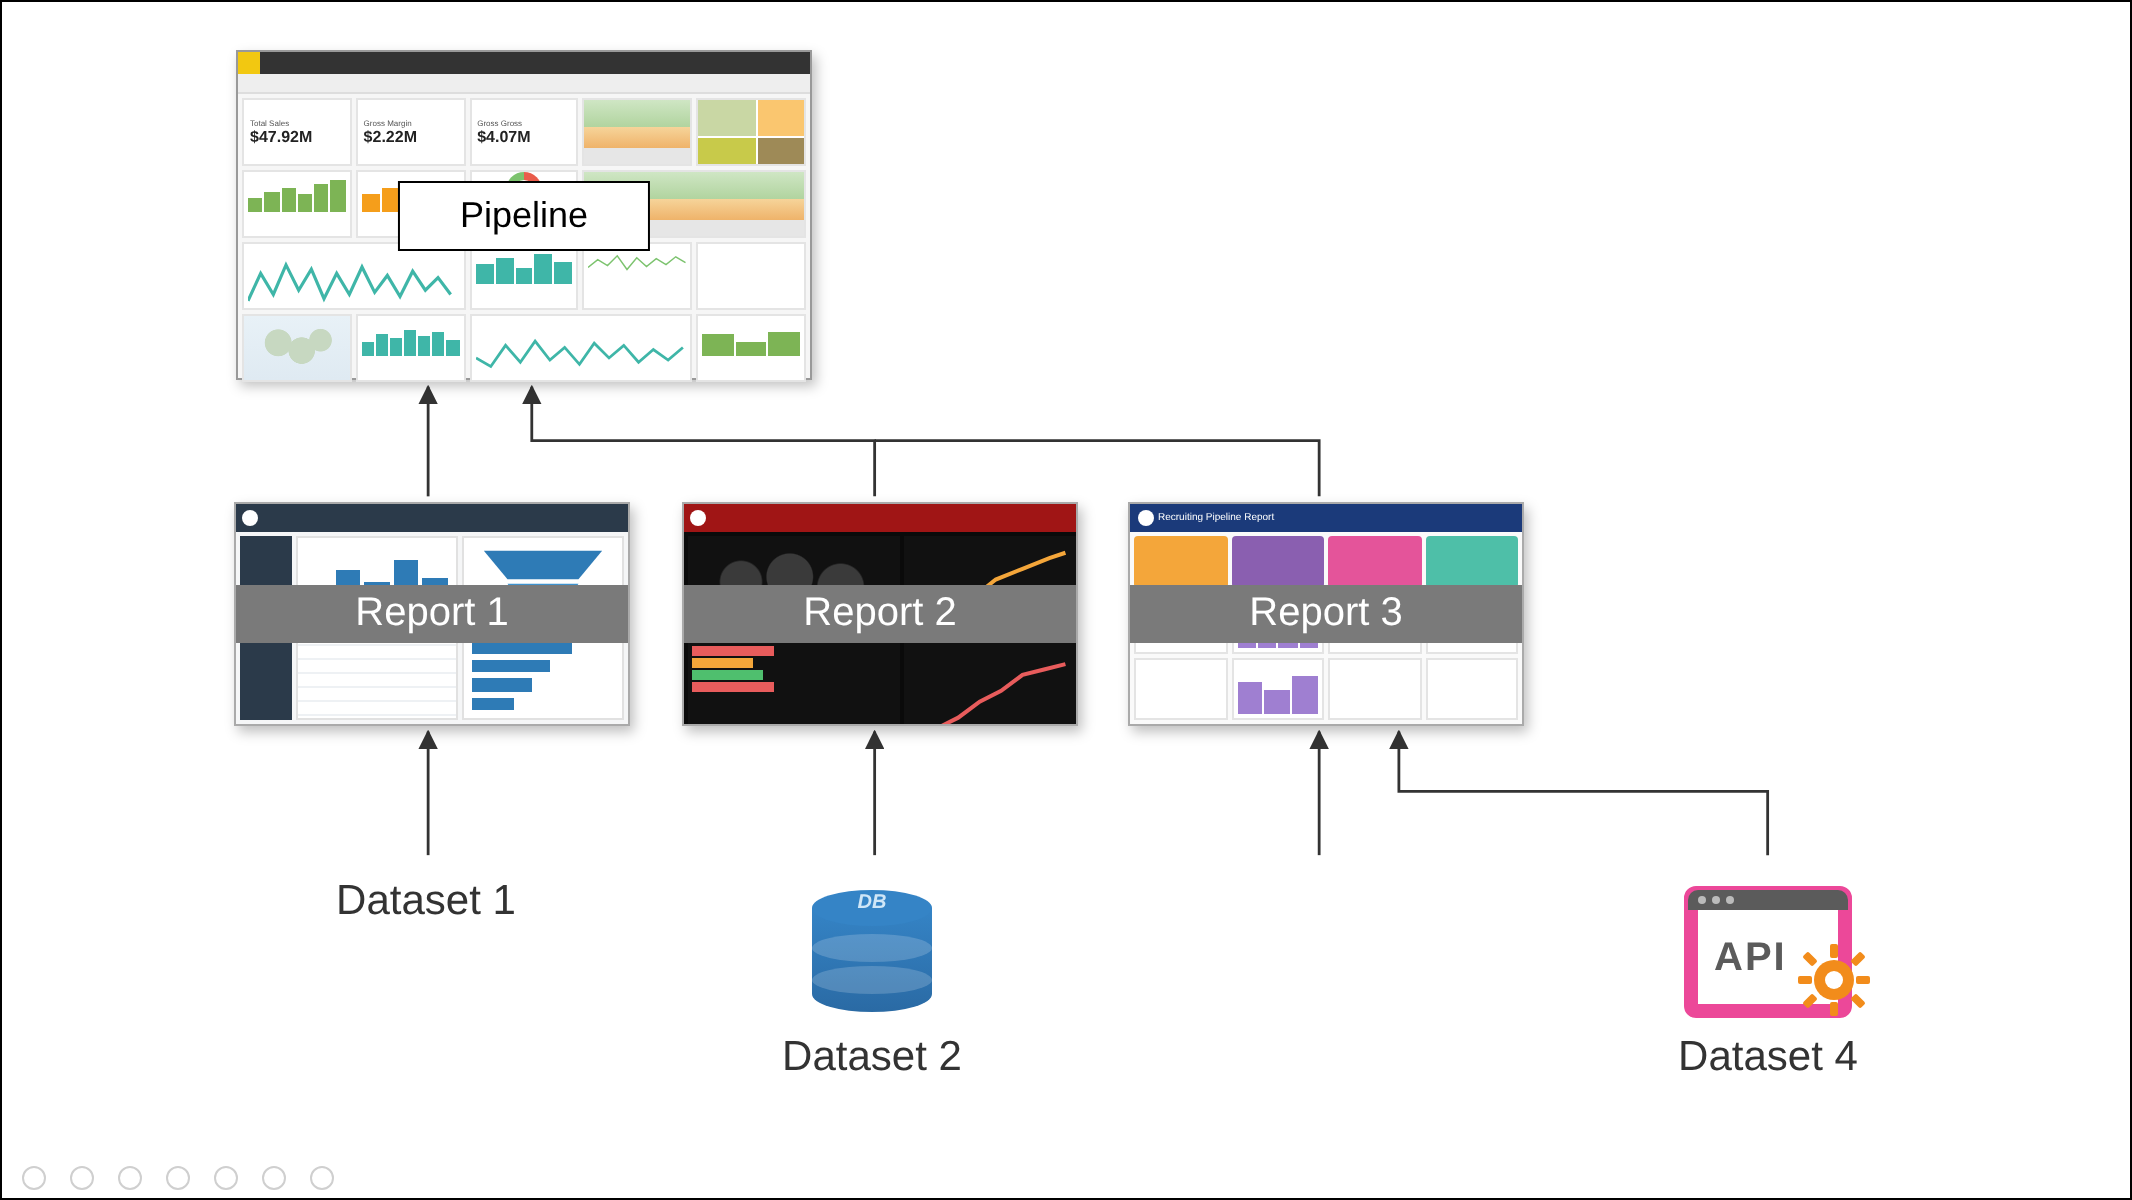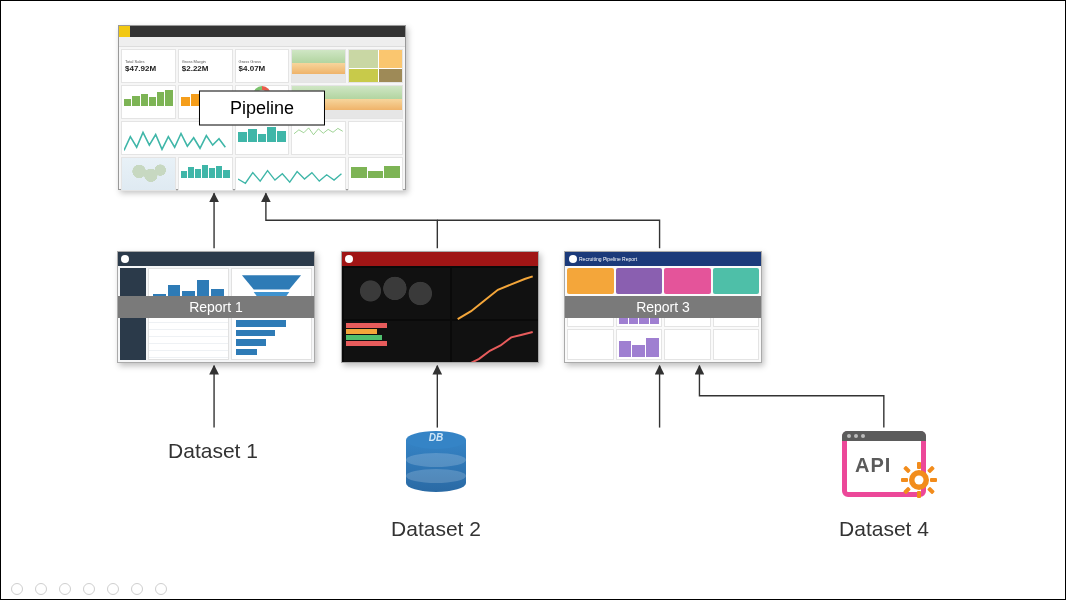--- a/index.html
+++ b/index.html
@@ -124,27 +124,27 @@
   .r3 .mini.bars{display:flex;align-items:flex-end;gap:1px;padding:2px;}
   .r3 .mini.bars i{flex:1;background:#9f7fd1;}
 
   .report-label {
     position: absolute;
     left: 0; right: 0; top: 50%;
     transform: translateY(-50%);
     background: #7a7a7a;
     color: #fff;
     text-align: center;
-    font-size: 14px;
+    font-size: 20px;
     padding: 3px 0;
   }
 
   
   .dataset { position:absolute; width:120px; text-align:center; }
-  .dataset .icon-wrap { height:78px; display:flex; align-items:flex-start; justify-content:center; position:relative;}
+  .dataset .icon-wrap { height:78px; display:flex; align-items:flex-end; justify-content:center; position:relative;}
   .dataset .lbl { font-size: 21px; color:#333; margin-top:8px; }
   .ds1 { left: 152px; top: 430px; }
   .ds2 { left: 375px; top: 430px; }
   .ds3 { left: 598px; top: 430px; }
   .ds4 { left: 823px; top: 430px; }
 
   
   .file-sheet{width:54px;height:68px;background:#fff;border:2px solid #ccc;border-radius:3px;position:relative;}
   .file-fold{position:absolute;top:-2px;right:-2px;width:16px;height:16px;background:linear-gradient(135deg,transparent 49%,#ccc 50%);}
   .file-chart{position:absolute;left:7px;top:10px;display:flex;align-items:flex-end;gap:2px;height:22px;}
@@ -163,21 +163,21 @@
   .db-label{position:absolute;top:1px;left:0;right:0;text-align:center;color:#cfe6f7;font-style:italic;font-size:10px;font-weight:bold;}
   
   .cloud-wrap{position:relative;width:96px;height:66px;}
   .cloud-bg,.cloud-fg{position:absolute;}
   .cloud-bg{left:0;top:22px;opacity:.5;}
   .cloud-bg2{left:62px;top:24px;opacity:.55;}
   .cloud-fg{left:14px;top:4px;}
   .cloud-shape{fill:#2d86c7;}
   .cloud-arrow{fill:#e7b24a;}
   
-  .api-win{width:84px;height:66px;border:5px solid #ec4899;border-radius:6px;background:#fff;position:relative;}
+  .api-win{width:84px;height:66px;border:7px solid #ec4899;border-radius:6px;background:#fff;position:relative;}
   .api-bar{height:10px;margin:-5px -5px 0 -5px;background:#5b5b5b;border-radius:5px 5px 0 0;display:flex;align-items:center;gap:3px;padding-left:5px;}
   .api-bar i{width:4px;height:4px;border-radius:50%;background:#bbb;}
   .api-text{position:absolute;left:8px;top:18px;font-size:20px;font-weight:800;color:#5b5b5b;letter-spacing:1px;}
   .api-gear{position:absolute;right:-16px;bottom:-6px;}
 
   
   svg.connectors {
     position: absolute; inset: 0; width: 100%; height: 100%;
     pointer-events: none;
   }
@@ -358,20 +358,21 @@
           <span></span>
           <span></span>
           <span></span>
         </div>
       <div class="dark trend">
         <svg viewBox="0 0 60 40">
             <polyline points="2,34 10,30 18,26 26,20 34,16 42,10 50,8 58,6" fill="none" stroke="#e85c5c" stroke-width="1.5"></polyline>
           </svg>
       </div>
     </div>
+    <div class="report-label">Report 2</div>
   </div>
 
   <div class="report-card r3">
     <div class="rheader">
       <span class="dot"></span>
       <span style="font-size:5px;color:#fff">Recruiting Pipeline Report</span>
     </div>
     <div class="rbody">
       <div class="flow">
           <i></i>

